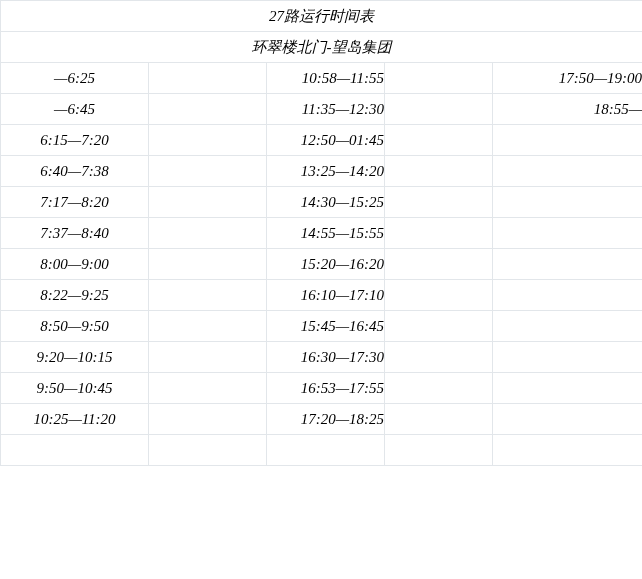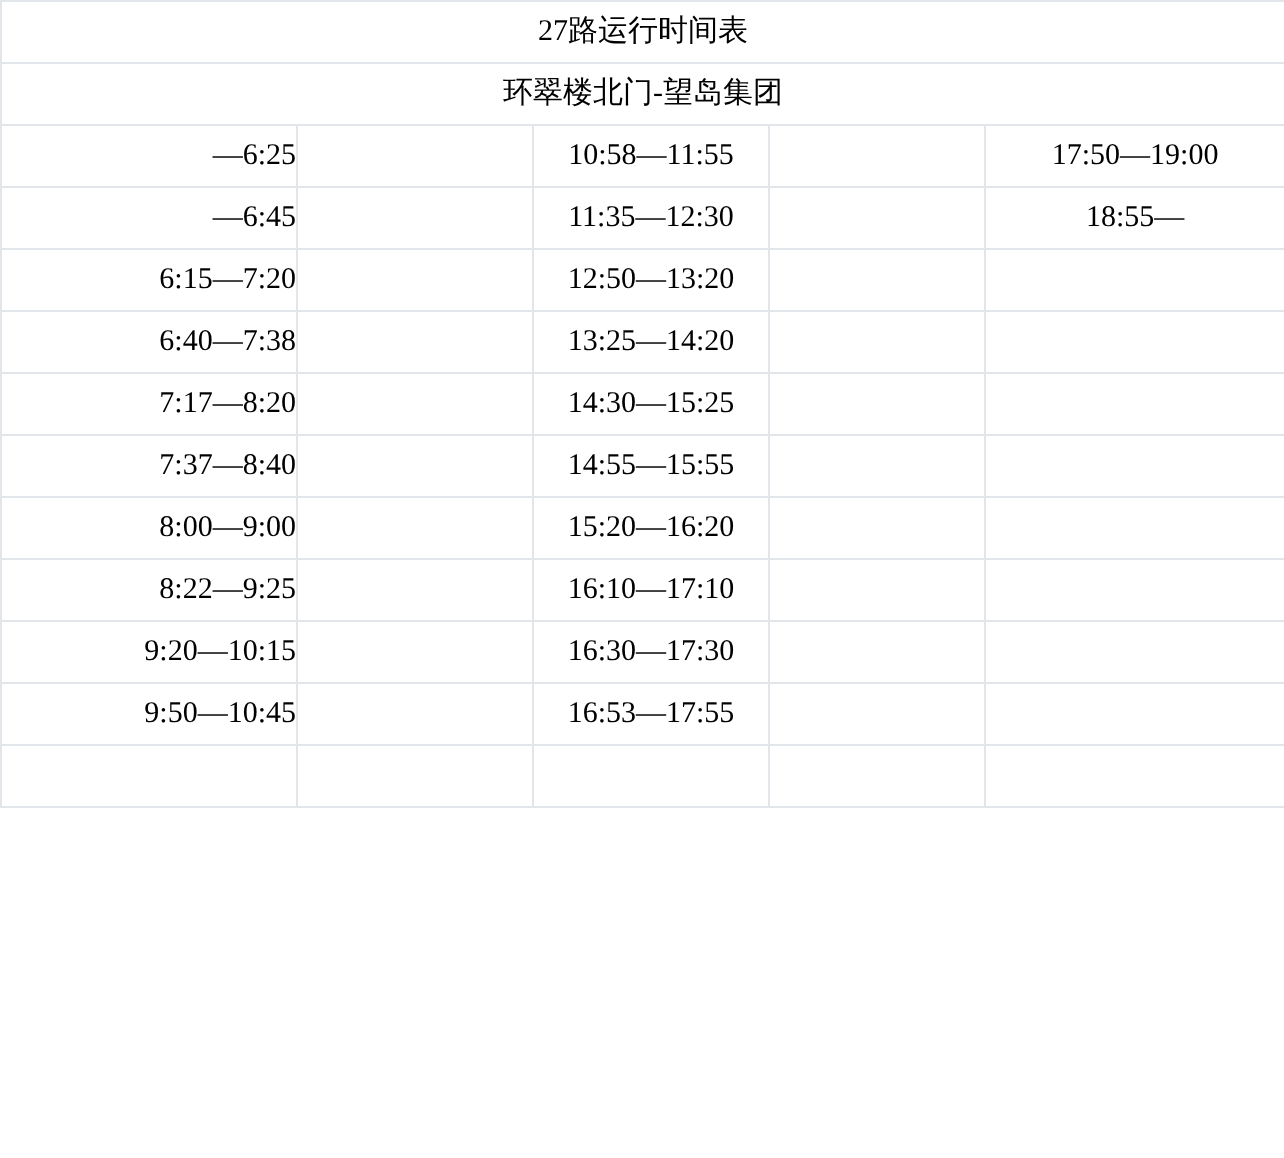--- a/index.html
+++ b/index.html
@@ -11,20 +11,21 @@
     width: 642px;
     height: 579px;
     font-family: "Liberation Serif", serif;
     color: #000000;
     overflow: hidden;
   }
   .sheet {
     width: 584px;
     height: 579px;
     position: relative;
+    font-style: italic;
   }
   table.grid {
     border-collapse: collapse;
     table-layout: fixed;
     width: 642px;
   }
   table.grid td {
     border: 1px solid #e2e6ea;
     padding: 0;
     height: 30px;
@@ -48,26 +49,26 @@
     height: 40px;
     border-color: #e2e6ea;
   }
   .subtitle-cell {
     text-align: center;
     font-size: 19px;
     height: 38px;
     margin-top: 24px;
   }
   .time-right {
-    text-align: right;
+    text-align: center;
     padding-right: 6px;
     font-size: 15px;
   }
   .time-left {
-    text-align: center;
+    text-align: right;
     padding-left: 6px;
     font-size: 15px;
   }
   .blank {
     text-align: left;
   }
 </style>
 </head>
 <body>
 
@@ -98,21 +99,21 @@
       <tr>
         <td class="time-right">—6:45</td>
         <td class="blank"></td>
         <td class="time-left">11:35—12:30</td>
         <td class="blank"></td>
         <td class="time-left">18:55—</td>
       </tr>
       <tr>
         <td class="time-right">6:15—7:20</td>
         <td class="blank"></td>
-        <td class="time-left">12:50—13:20</td>
+        <td class="time-left">12:50—01:45</td>
         <td class="blank"></td>
         <td class="time-left"></td>
       </tr>
       <tr>
         <td class="time-right">6:40—7:38</td>
         <td class="blank"></td>
         <td class="time-left">13:25—14:20</td>
         <td class="blank"></td>
         <td class="time-left"></td>
       </tr>
@@ -138,30 +139,44 @@
         <td class="time-left"></td>
       </tr>
       <tr>
         <td class="time-right">8:22—9:25</td>
         <td class="blank"></td>
         <td class="time-left">16:10—17:10</td>
         <td class="blank"></td>
         <td class="time-left"></td>
       </tr>
       <tr>
+        <td class="time-right">8:50—9:50</td>
+        <td class="blank"></td>
+        <td class="time-left">15:45—16:45</td>
+        <td class="blank"></td>
+        <td class="time-left"></td>
+      </tr>
+      <tr>
         <td class="time-right">9:20—10:15</td>
         <td class="blank"></td>
         <td class="time-left">16:30—17:30</td>
         <td class="blank"></td>
         <td class="time-left"></td>
       </tr>
       <tr>
         <td class="time-right">9:50—10:45</td>
         <td class="blank"></td>
         <td class="time-left">16:53—17:55</td>
+        <td class="blank"></td>
+        <td class="time-left"></td>
+      </tr>
+      <tr>
+        <td class="time-right">10:25—11:20</td>
+        <td class="blank"></td>
+        <td class="time-left">17:20—18:25</td>
         <td class="blank"></td>
         <td class="time-left"></td>
       </tr>
       <tr>
         <td class="time-right"></td>
         <td class="blank"></td>
         <td class="time-left"></td>
         <td class="blank"></td>
         <td class="time-left"></td>
       </tr>

